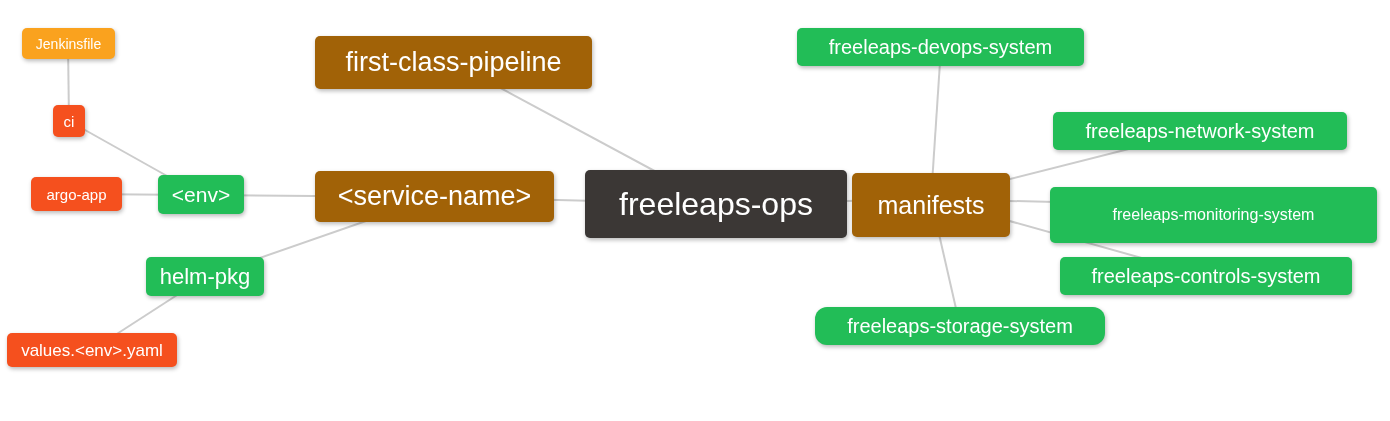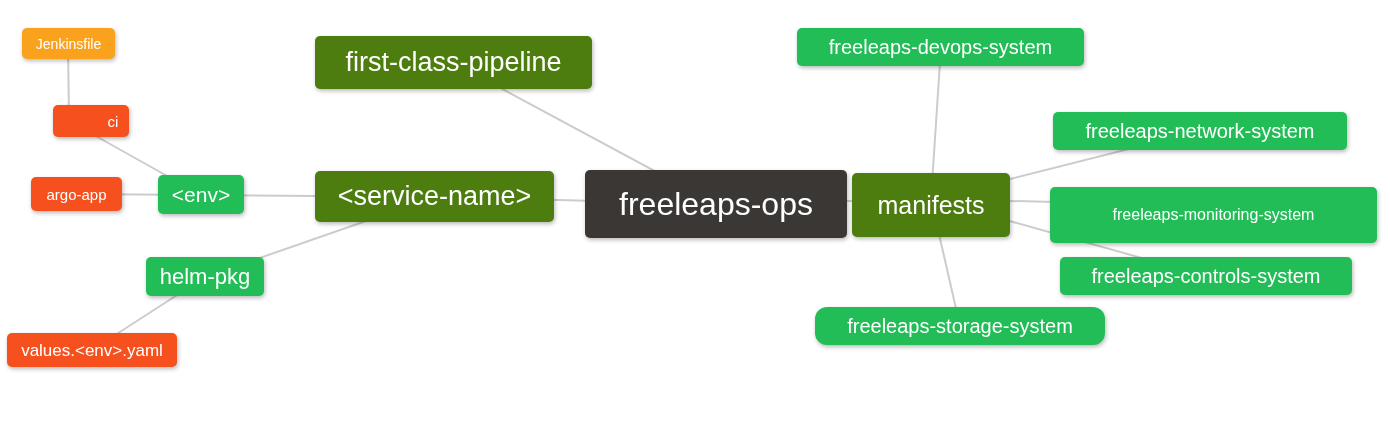--- a/index.html
+++ b/index.html
@@ -35,21 +35,21 @@
     border-radius: 5px;
     box-shadow: 1px 2px 4px rgba(0,0,0,0.28);
     white-space: nowrap;
     line-height: 1;
     cursor: pointer;
     user-select: none;
   }
   .node.orange { background: #faa21e; }
   .node.red    { background: #f5501e; }
   .node.green  { background: #22bd57; }
-  .node.blue   { background: #4d7c0f; }
+  .node.blue   { background: #a16207; }
   .node.dark   { background: #3b3735; }
 </style>
 </head>
 <body>
 
 <div class="canvas">
 
   <svg class="edges" viewBox="0 0 1390 421">
     <line x1="68" y1="44" x2="69" y2="121"></line>
     <line x1="69" y1="121" x2="201" y2="195"></line>
@@ -62,21 +62,21 @@
     <line x1="716" y1="204" x2="931" y2="199"></line>
     <line x1="931" y1="199" x2="941" y2="47"></line>
     <line x1="931" y1="199" x2="1200" y2="131"></line>
     <line x1="931" y1="199" x2="1214" y2="206"></line>
     <line x1="931" y1="199" x2="1206" y2="276"></line>
     <line x1="931" y1="199" x2="960" y2="326"></line>
   </svg>
 
   <div class="node orange" style="left:22px;   top:28px;  width:93px;  height:31px; font-size:14px;">Jenkinsfile</div>
 
-  <div class="node red" style="left:53px;   top:105px; width:32px;  height:32px; font-size:15px;padding-left:44px;">ci</div>
+  <div class="node red" style="left:53px;   top:105px; width:32px;  height:32px; font-size:15px;">ci</div>
 
   <div class="node green" style="left:158px;  top:175px; width:86px;  height:39px; font-size:21px;">&lt;env&gt;</div>
 
   <div class="node red" style="left:31px;   top:177px; width:91px;  height:34px; font-size:15px;">argo-app</div>
 
   <div class="node green" style="left:146px;  top:257px; width:118px; height:39px; font-size:22px;">helm-pkg</div>
 
   <div class="node red" style="left:7px;    top:333px; width:170px; height:34px; font-size:17px;">values.&lt;env&gt;.yaml</div>
 
   <div class="node blue" style="left:315px;  top:36px;  width:277px; height:53px; font-size:27px;">first-class-pipeline</div>

